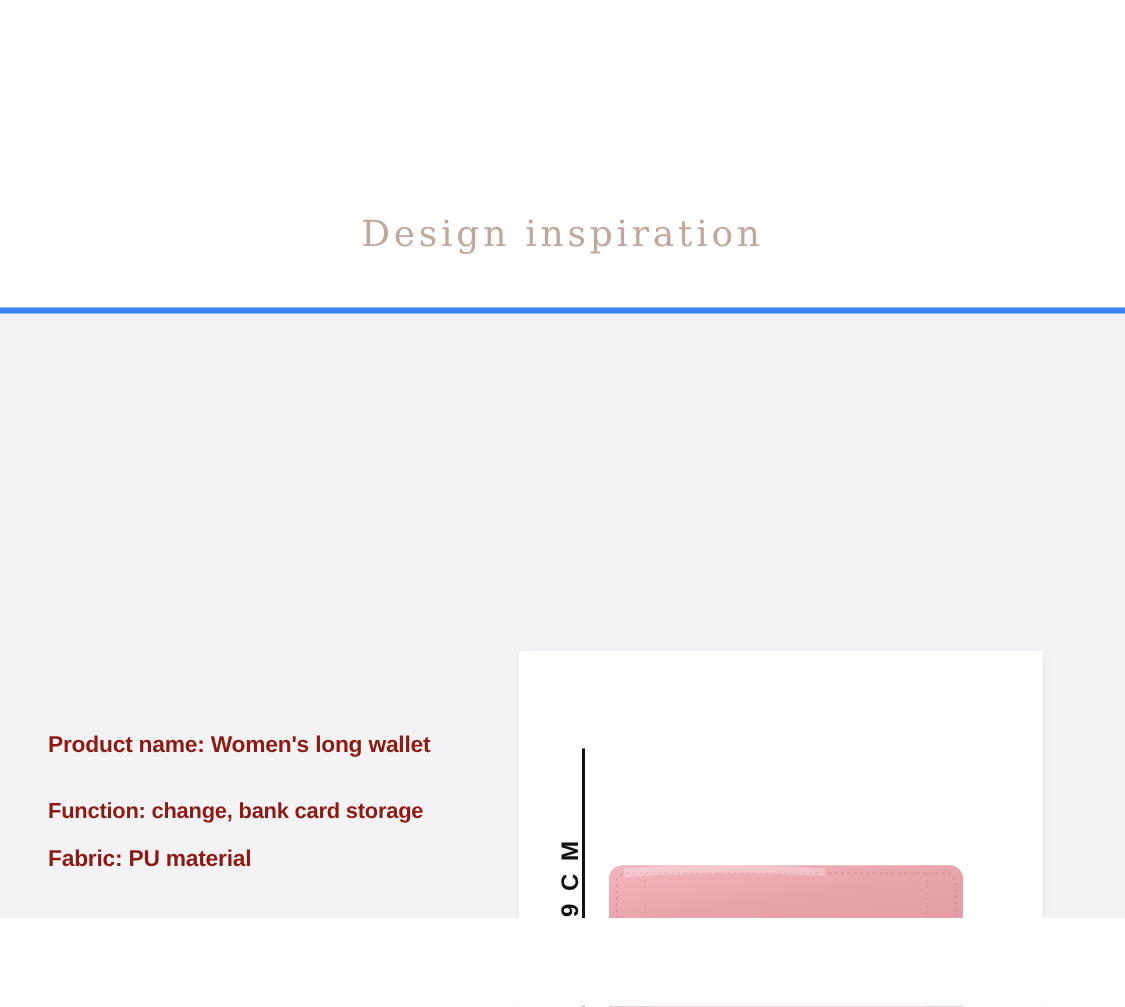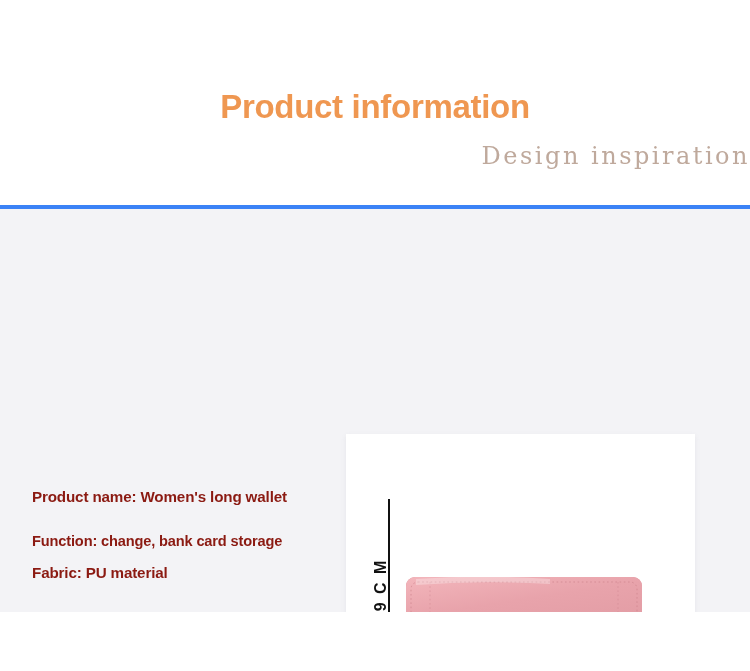--- a/index.html
+++ b/index.html
@@ -21,21 +21,21 @@
     position:absolute; left:0; top:88px; width:750px;
     text-align:center;
     font-size:33px; font-weight:bold;
     letter-spacing:-0.3px;
     color:#ef9751;
     font-family:"Liberation Sans", sans-serif;
     white-space:nowrap;
   }
   .header-subtitle {
     position:absolute; left:0; top:142px; width:750px;
-    text-align:right;
+    text-align:center;
     font-size:24px; font-weight:normal;
     letter-spacing:2.5px;
     color:#bfa99c;
     font-family:"DejaVu Serif", serif;
     white-space:nowrap;
   }
 
   
   .body-band {
     position:absolute; left:0; top:205px; width:750px; height:407px;
@@ -94,21 +94,20 @@
     width:248px; height:146px;
   }
   .wallet svg { display:block; width:248px; height:146px; }
 </style>
 </head>
 <body>
 
 <div id="page">
 
   <div class="header">
-    <div class="header-title">Product information</div>
     <div class="header-subtitle">Design inspiration</div>
   </div>
 
   <div class="body-band">
 
     <div class="spec-list">
       <div class="spec-line s1">Product name: Women's long wallet</div>
       <div class="spec-line s3">Function: change, bank card storage</div>
       <div class="spec-line s2">Fabric: PU material</div>
       <div class="spec-line accent wrap">Color: subject to the actual object</div>

